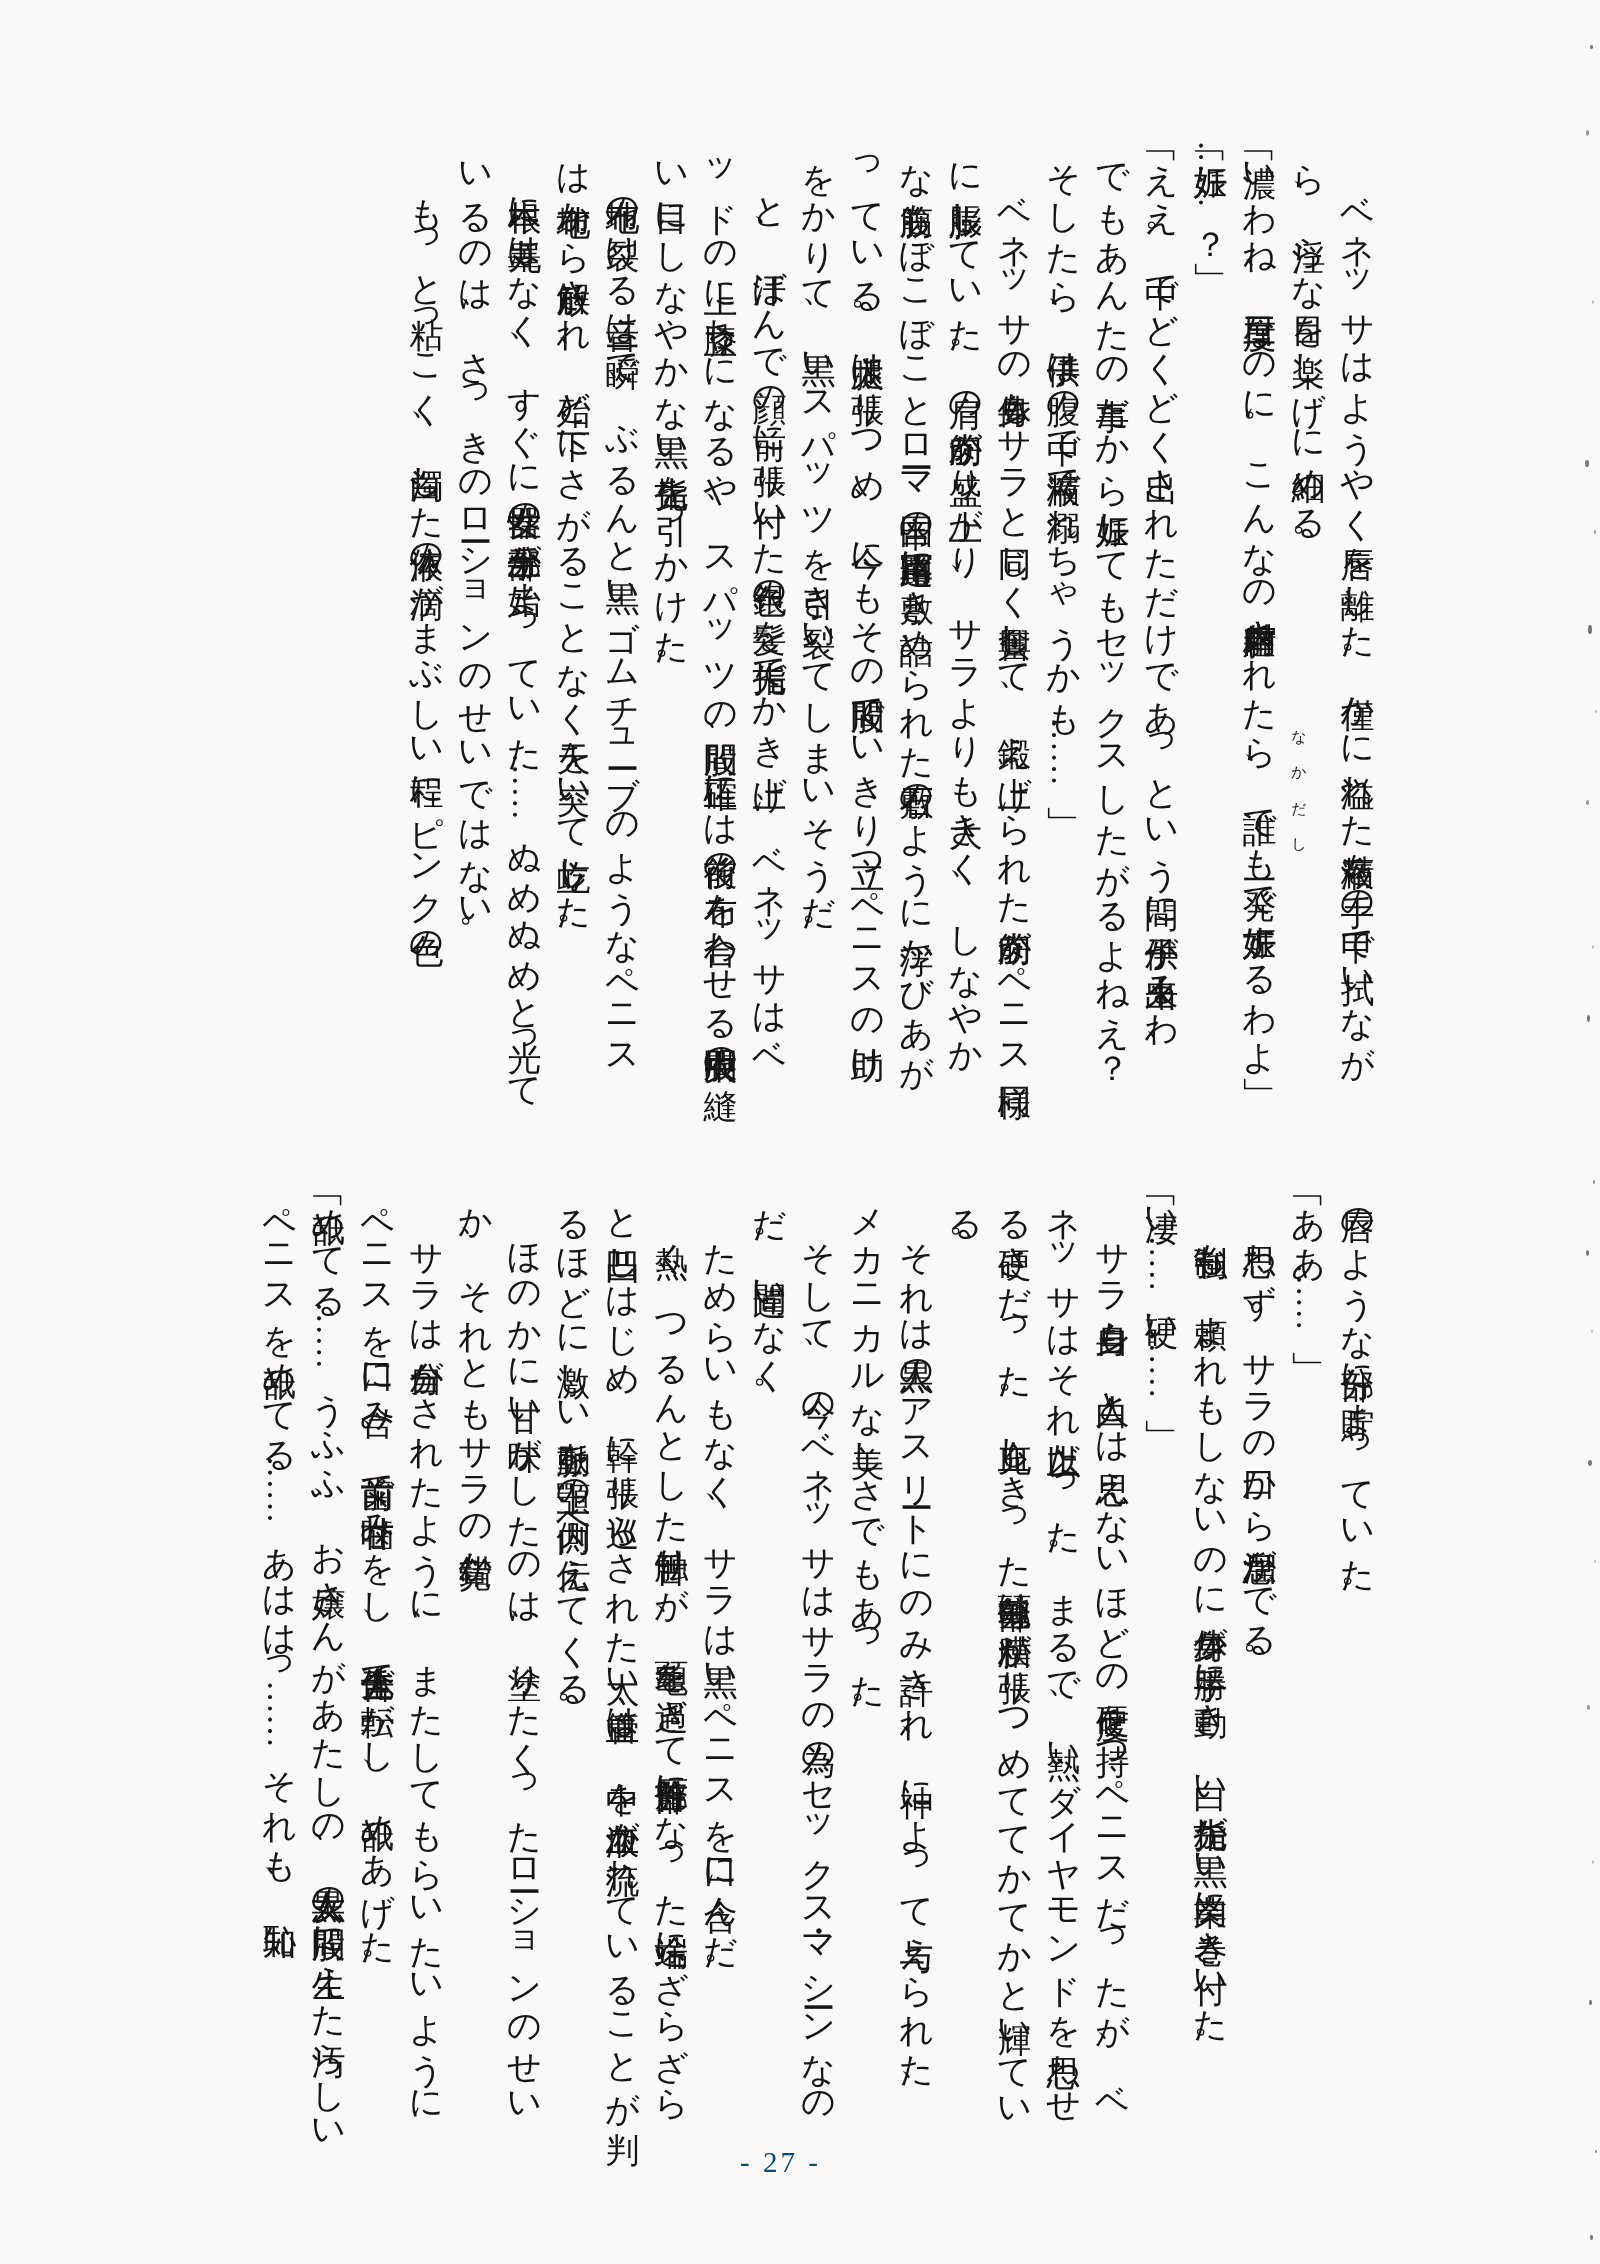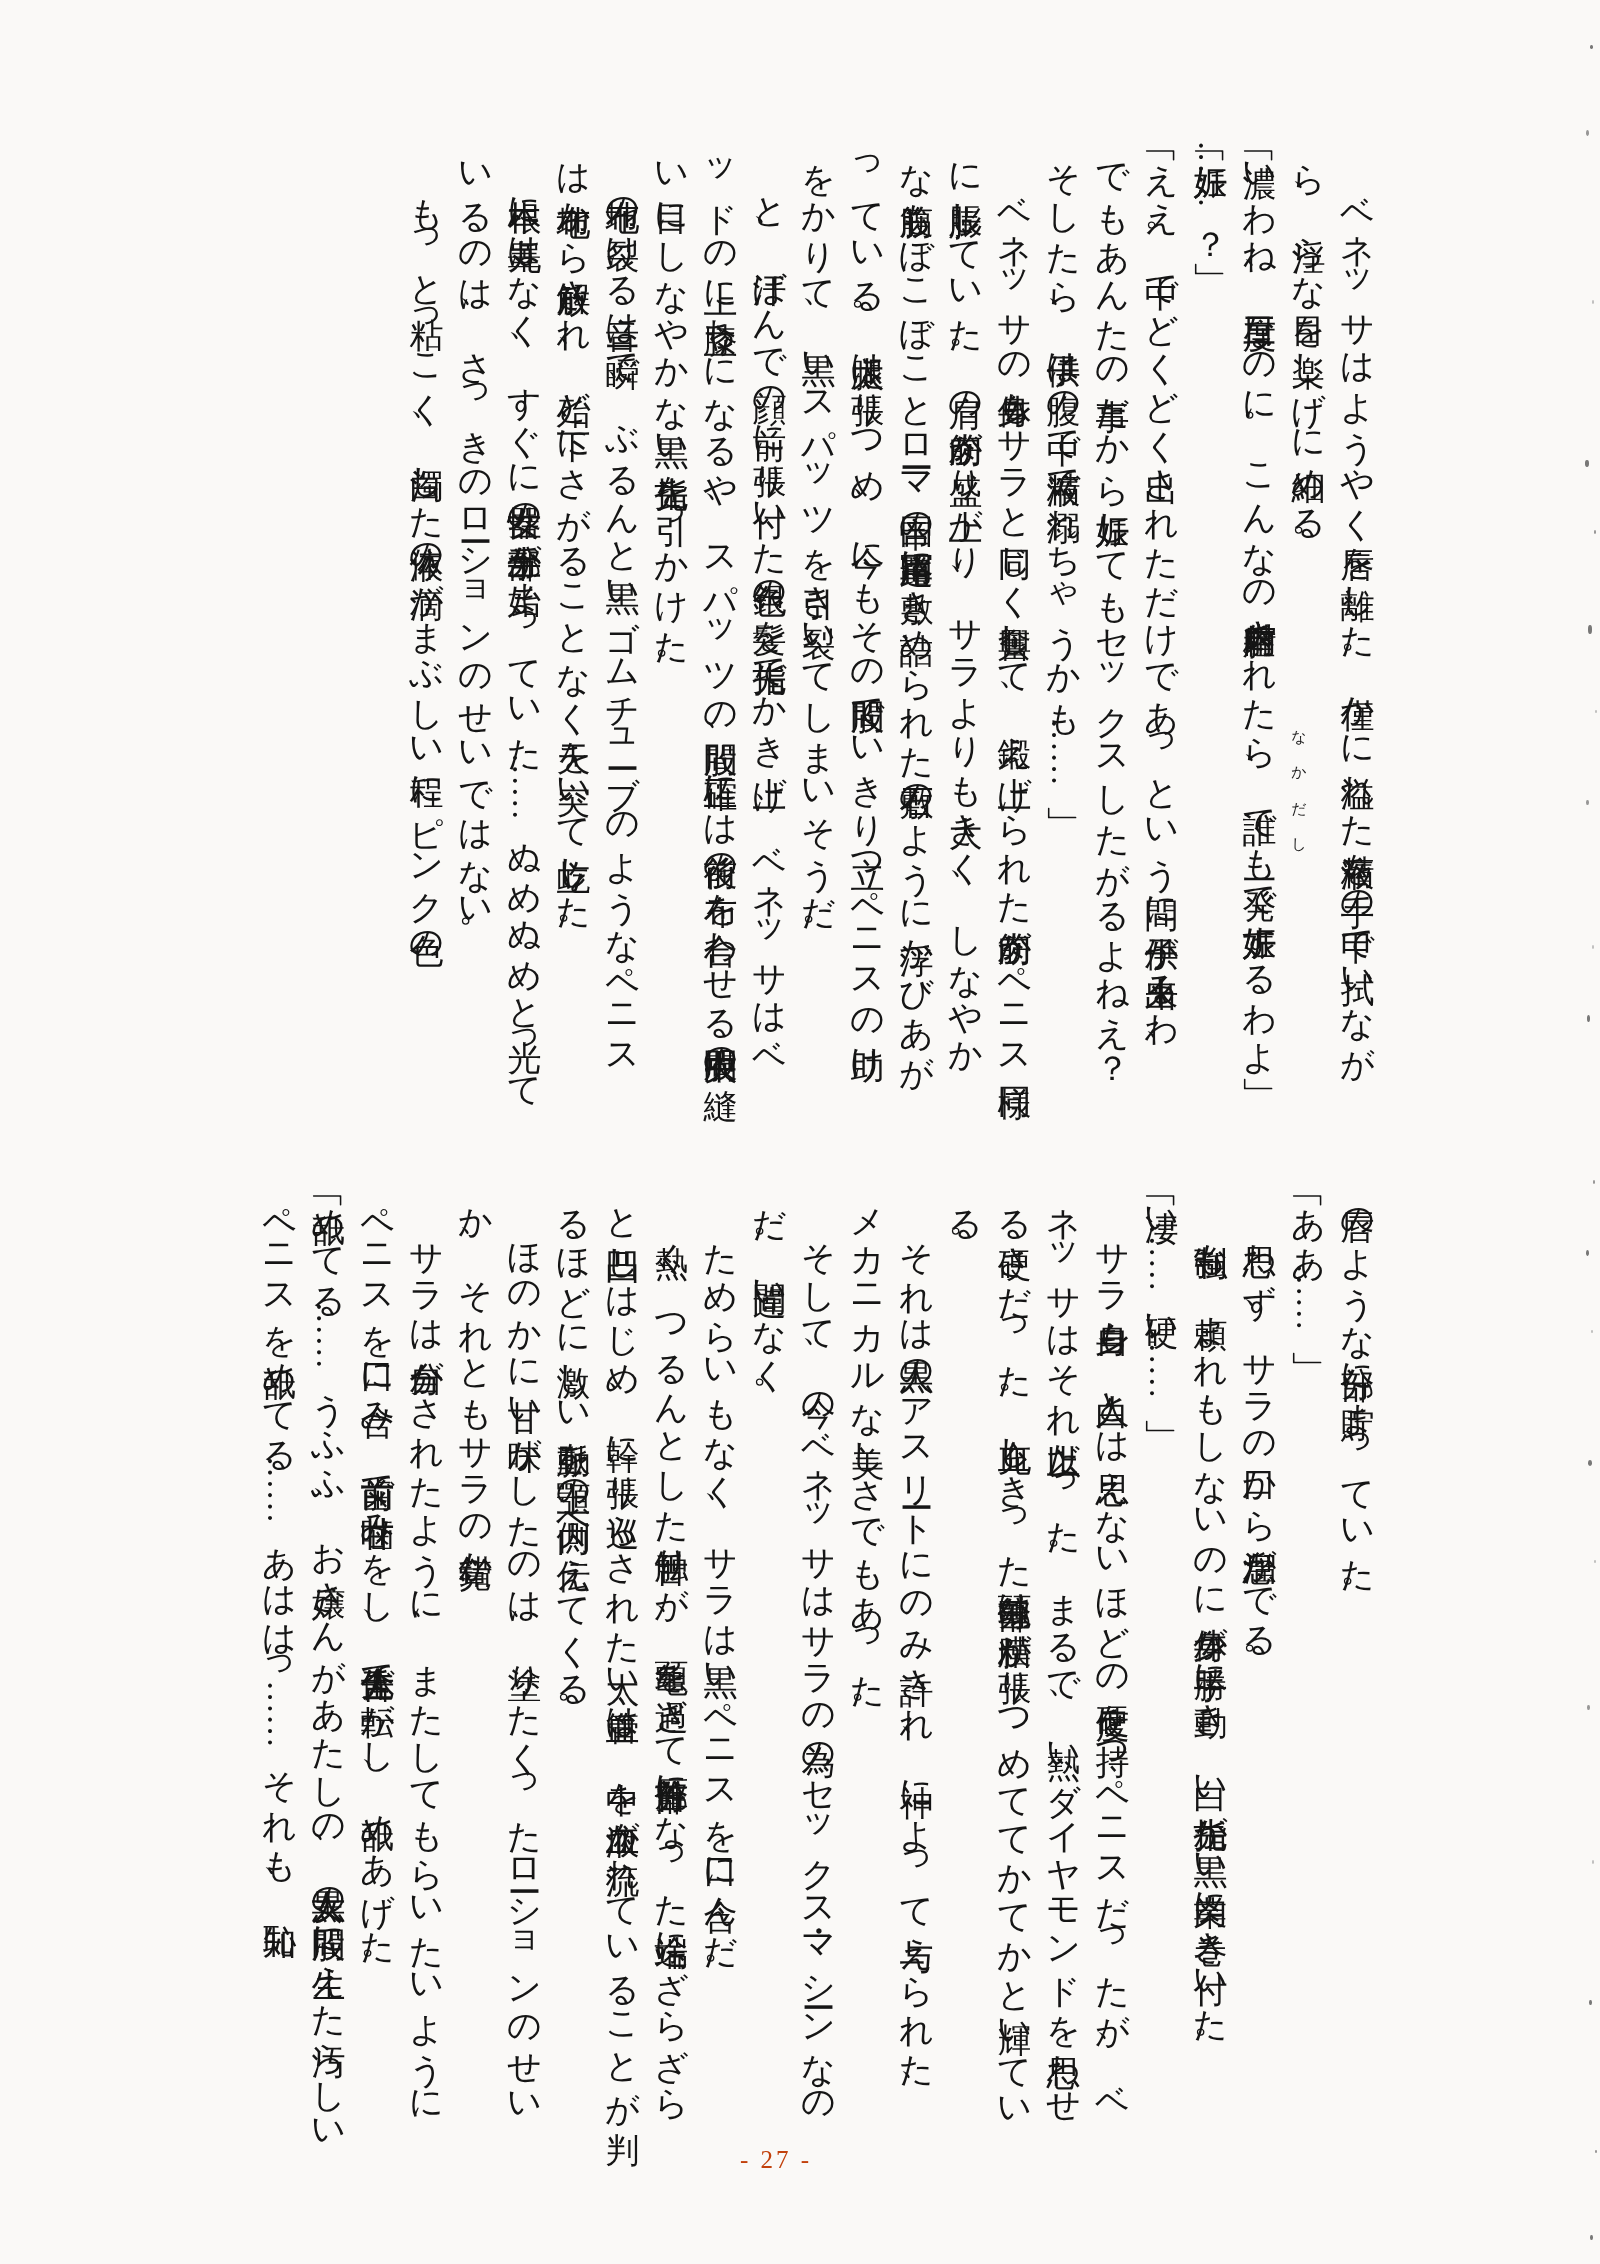--- a/index.html
+++ b/index.html
@@ -41,23 +41,23 @@
     text-orientation: upright;
     font-size: 15px;
     letter-spacing: 19px;
     color: #1c1c1c;
   }
 
   .pagenum {
     position: absolute;
     left: 740px;
     top: 2146px;
-    font-size: 25px;
+    font-size: 29px;
     letter-spacing: 3px;
-    color: #c2410c;
+    color: #0c4a6e;
   }
 
   
   .speck {
     position: absolute;
     background: #4c4c4c;
     border-radius: 45%;
     opacity: 0.75;
   }
   .speck.light { background: #9a9a9a; opacity: 0.6; }

